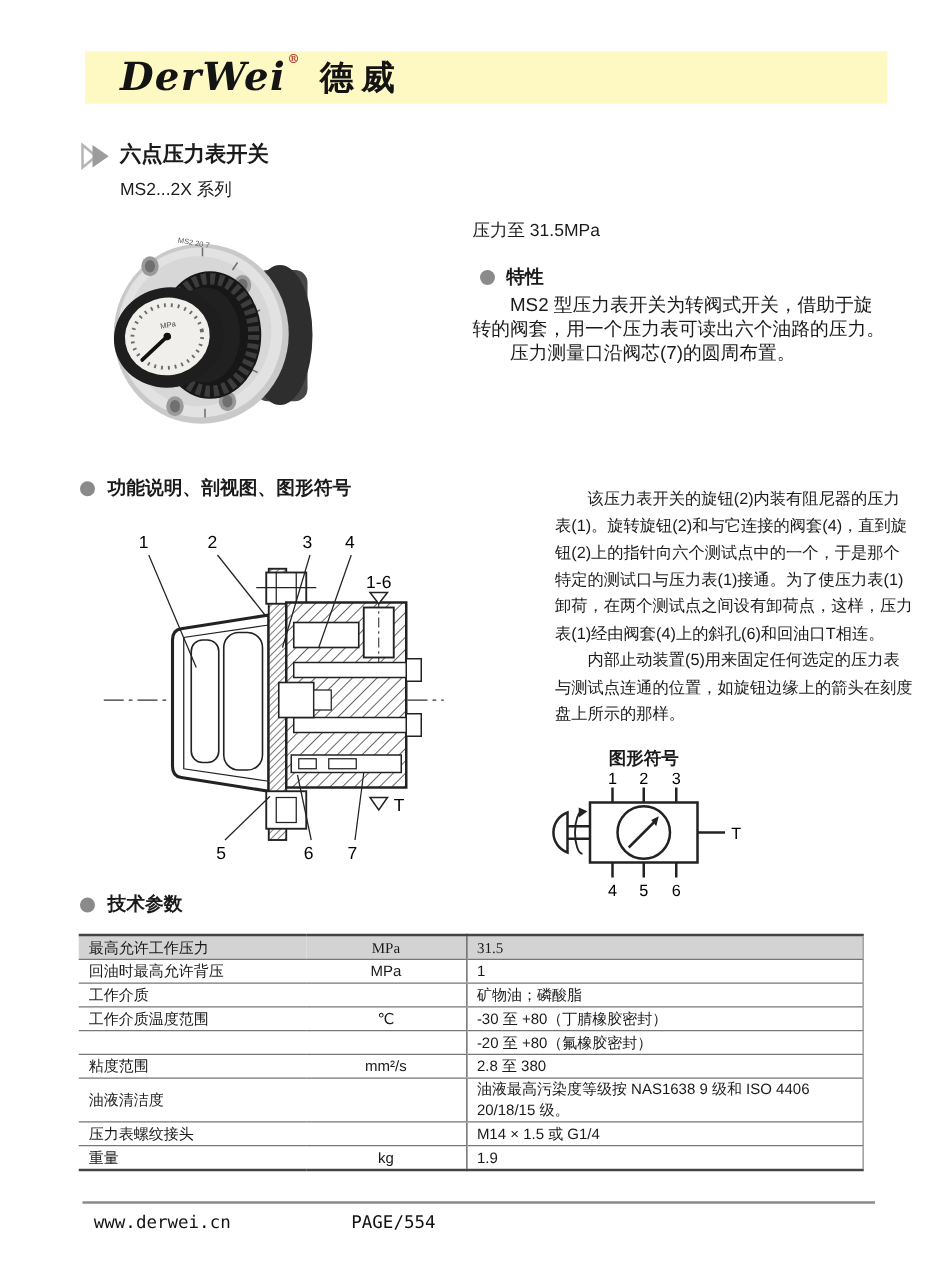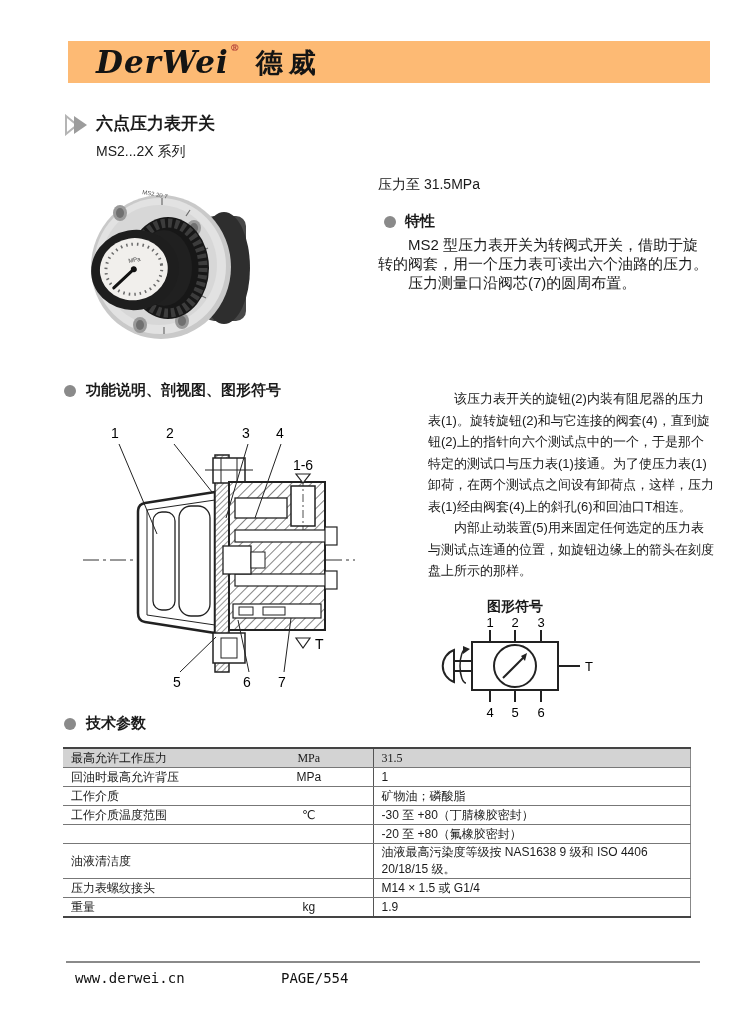--- a/index.html
+++ b/index.html
@@ -1,21 +1,21 @@
 <!DOCTYPE html>
 <html><head>
 <meta charset="utf-8">
 <style>
   html,body{margin:0;padding:0;background:#ffffff;}
   .page{
     position:relative;width:750px;height:1018px;background:#ffffff;overflow:hidden;
     font-family:"Liberation Sans","DejaVu Sans",sans-serif;color:#1a1a1a;
   }
   
-  .banner{position:absolute;left:68px;top:41px;width:642px;height:42px;background:#fdba74;
+  .banner{position:absolute;left:68px;top:41px;width:642px;height:42px;background:#fef9c3;
           display:flex;align-items:center;padding-left:28px;box-sizing:border-box;}
   .brand-latin{font-family:"DejaVu Serif","Liberation Serif",serif;font-style:italic;font-weight:bold;
                font-size:31px;color:#141414;letter-spacing:1px;line-height:1;}
   .brand-reg{font-size:10px;color:#b5443a;vertical-align:top;position:relative;top:-4px;left:1px;}
   .brand-cn{font-weight:bold;font-size:27px;color:#141414;margin-left:16px;letter-spacing:6px;line-height:1;
             font-family:"DejaVu Sans","Liberation Sans",sans-serif;}
   
   .title-arrow{position:absolute;left:64px;top:114px;}
   .page-title{position:absolute;left:96px;top:112px;font-size:17px;font-weight:bold;margin:0;}
   .series{position:absolute;left:96px;top:143px;font-size:14px;}
@@ -25,21 +25,21 @@
   .bullet{width:12px;height:12px;border-radius:50%;background:#8a8a8a;display:inline-block;flex:0 0 auto;}
   .feature-head .h{font-size:15px;font-weight:bold;margin-left:9px;}
   .feature-text{position:absolute;left:378px;top:235px;width:334px;font-size:15px;line-height:19px;}
   .feature-text p{margin:0;text-indent:2em;}
   
   .sec-head{position:absolute;display:flex;align-items:center;}
   .sec-head .h{font-size:15px;font-weight:bold;margin-left:10px;}
   .sec-func{left:64px;top:381px;}
   .sec-spec{left:64px;top:714px;}
   
-  .func-text{position:absolute;left:428px;top:388px;width:288px;font-size:13px;line-height:21.5px;}
+  .func-text{position:absolute;left:444px;top:388px;width:288px;font-size:13px;line-height:21.5px;}
   .func-text p{margin:0;text-indent:2em;}
   .symbol-head{position:absolute;left:487px;top:598px;font-size:14px;font-weight:bold;}
   
   .photo{position:absolute;left:72px;top:178px;}
   .drawing{position:absolute;left:75px;top:422px;}
   .symbol{position:absolute;left:430px;top:618px;}
   svg text{font-family:"Liberation Sans","DejaVu Sans",sans-serif;}
   
   .spec-table{position:absolute;left:63px;top:747px;width:627px;border-collapse:collapse;
               border-top:2px solid #444;border-bottom:2px solid #444;border-right:1px solid #888;
@@ -283,20 +283,25 @@
         <td>工作介质温度范围</td>
         <td class="unit">℃</td>
         <td class="val">-30 至 +80（丁腈橡胶密封）</td>
       </tr>
       <tr>
         <td></td>
         <td class="unit"></td>
         <td class="val">-20 至 +80（氟橡胶密封）</td>
       </tr>
       <tr>
+        <td>粘度范围</td>
+        <td class="unit">mm²/s</td>
+        <td class="val">2.8 至 380</td>
+      </tr>
+      <tr>
         <td>油液清洁度</td>
         <td class="unit"></td>
         <td class="val">油液最高污染度等级按 NAS1638 9 级和 ISO 4406 20/18/15 级。</td>
       </tr>
       <tr>
         <td>压力表螺纹接头</td>
         <td class="unit"></td>
         <td class="val">M14 × 1.5 或 G1/4</td>
       </tr>
       <tr>

